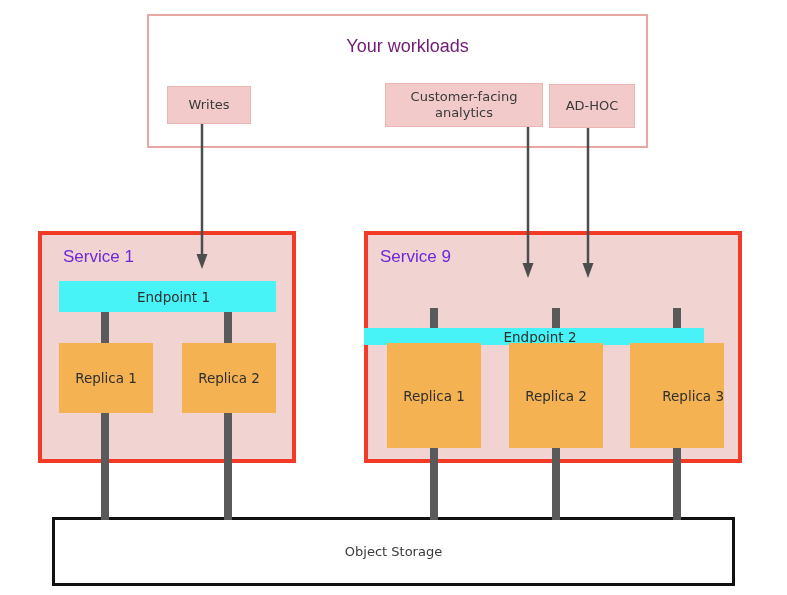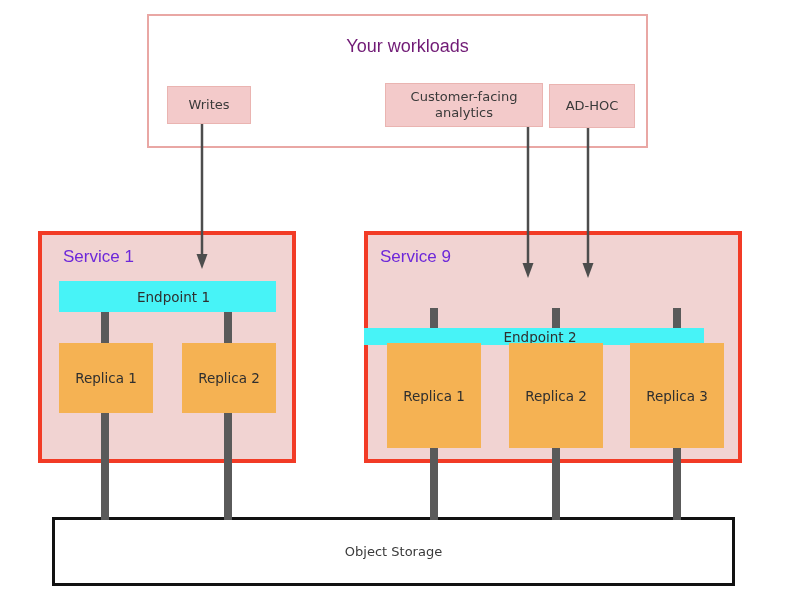--- a/index.html
+++ b/index.html
@@ -58,21 +58,21 @@
   .replica{
     background:#f5b253;z-index:5;
     display:flex;align-items:center;justify-content:center;
     font-size:13.5px;color:#2f2f2f;
     font-family:"DejaVu Sans","Liberation Sans",sans-serif;
   }
   .s1r1{left:59px;top:343px;width:94px;height:70px;}
   .s1r2{left:182px;top:343px;width:94px;height:70px;}
   .s2r1{left:387px;top:343px;width:94px;height:105px;}
   .s2r2{left:509px;top:343px;width:94px;height:105px;}
-  .s2r3{left:630px;top:343px;width:94px;height:105px;}
+  .s2r3{left:630px;top:343px;width:94px;height:105px;justify-content:flex-end;}
 
   
   .storage-box{
     left:52px;top:517px;width:683px;height:69px;
     border:3px solid #111111;background:#ffffff;z-index:3;
     display:flex;align-items:center;justify-content:center;
     font-size:13px;color:#3a3a3a;
     font-family:"DejaVu Sans","Liberation Sans",sans-serif;
   }
 

